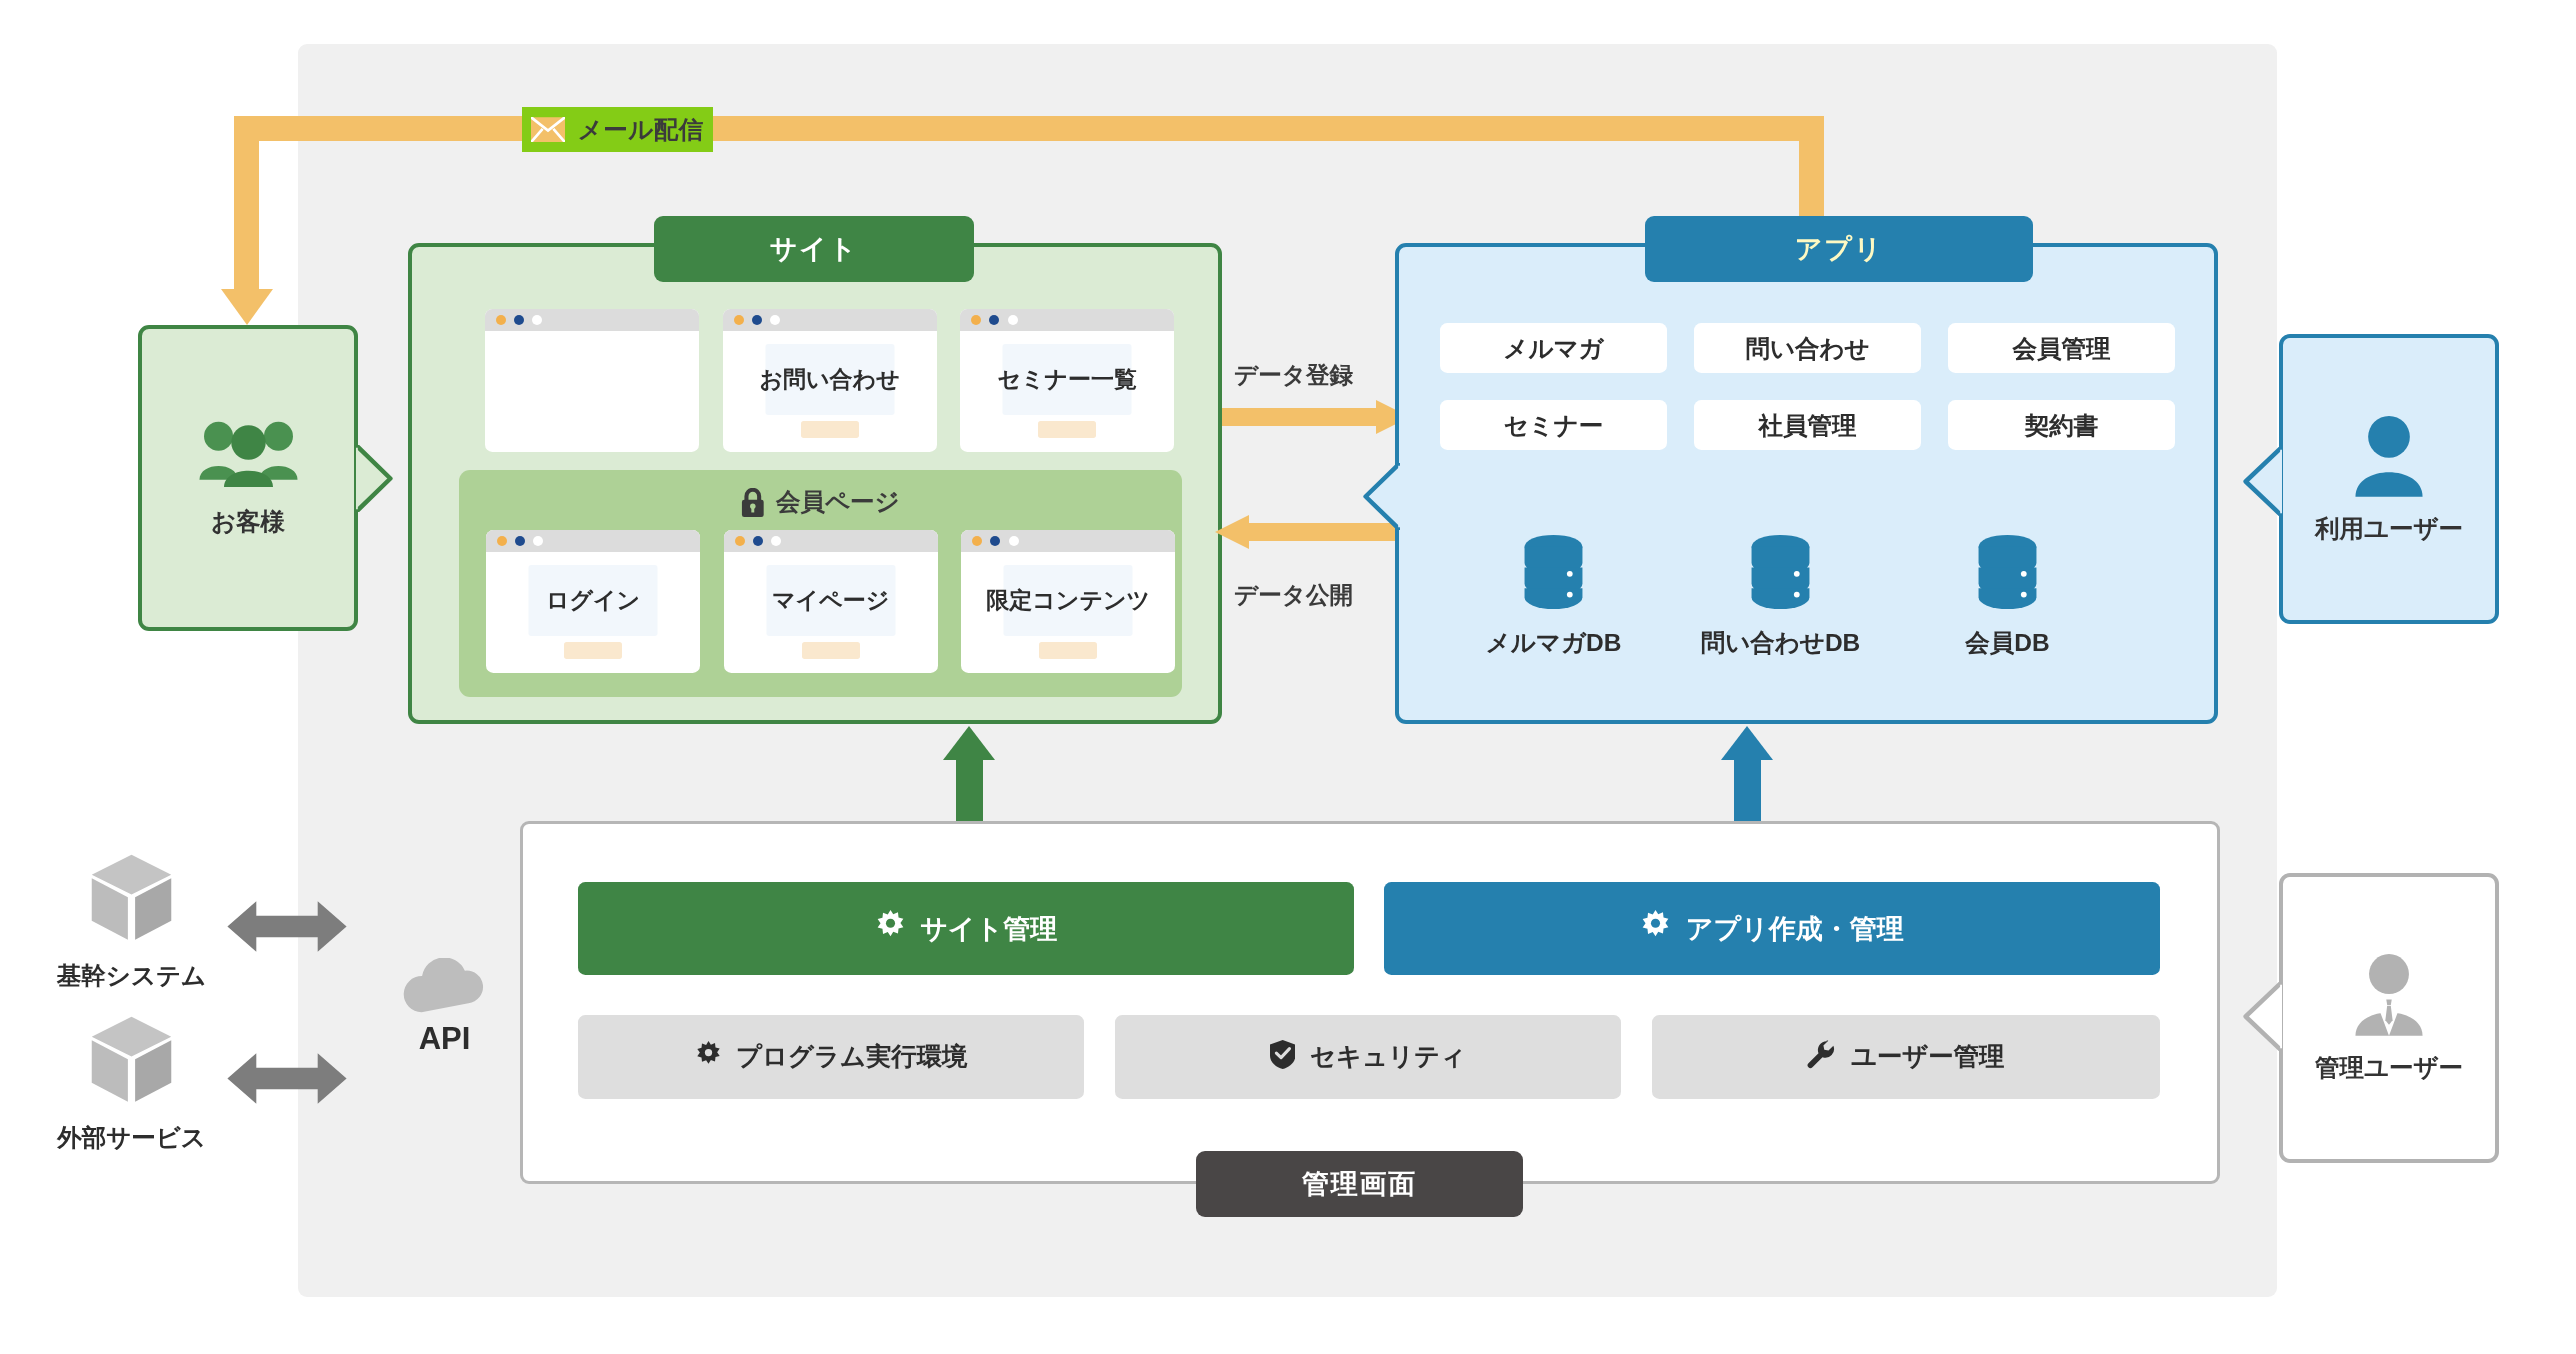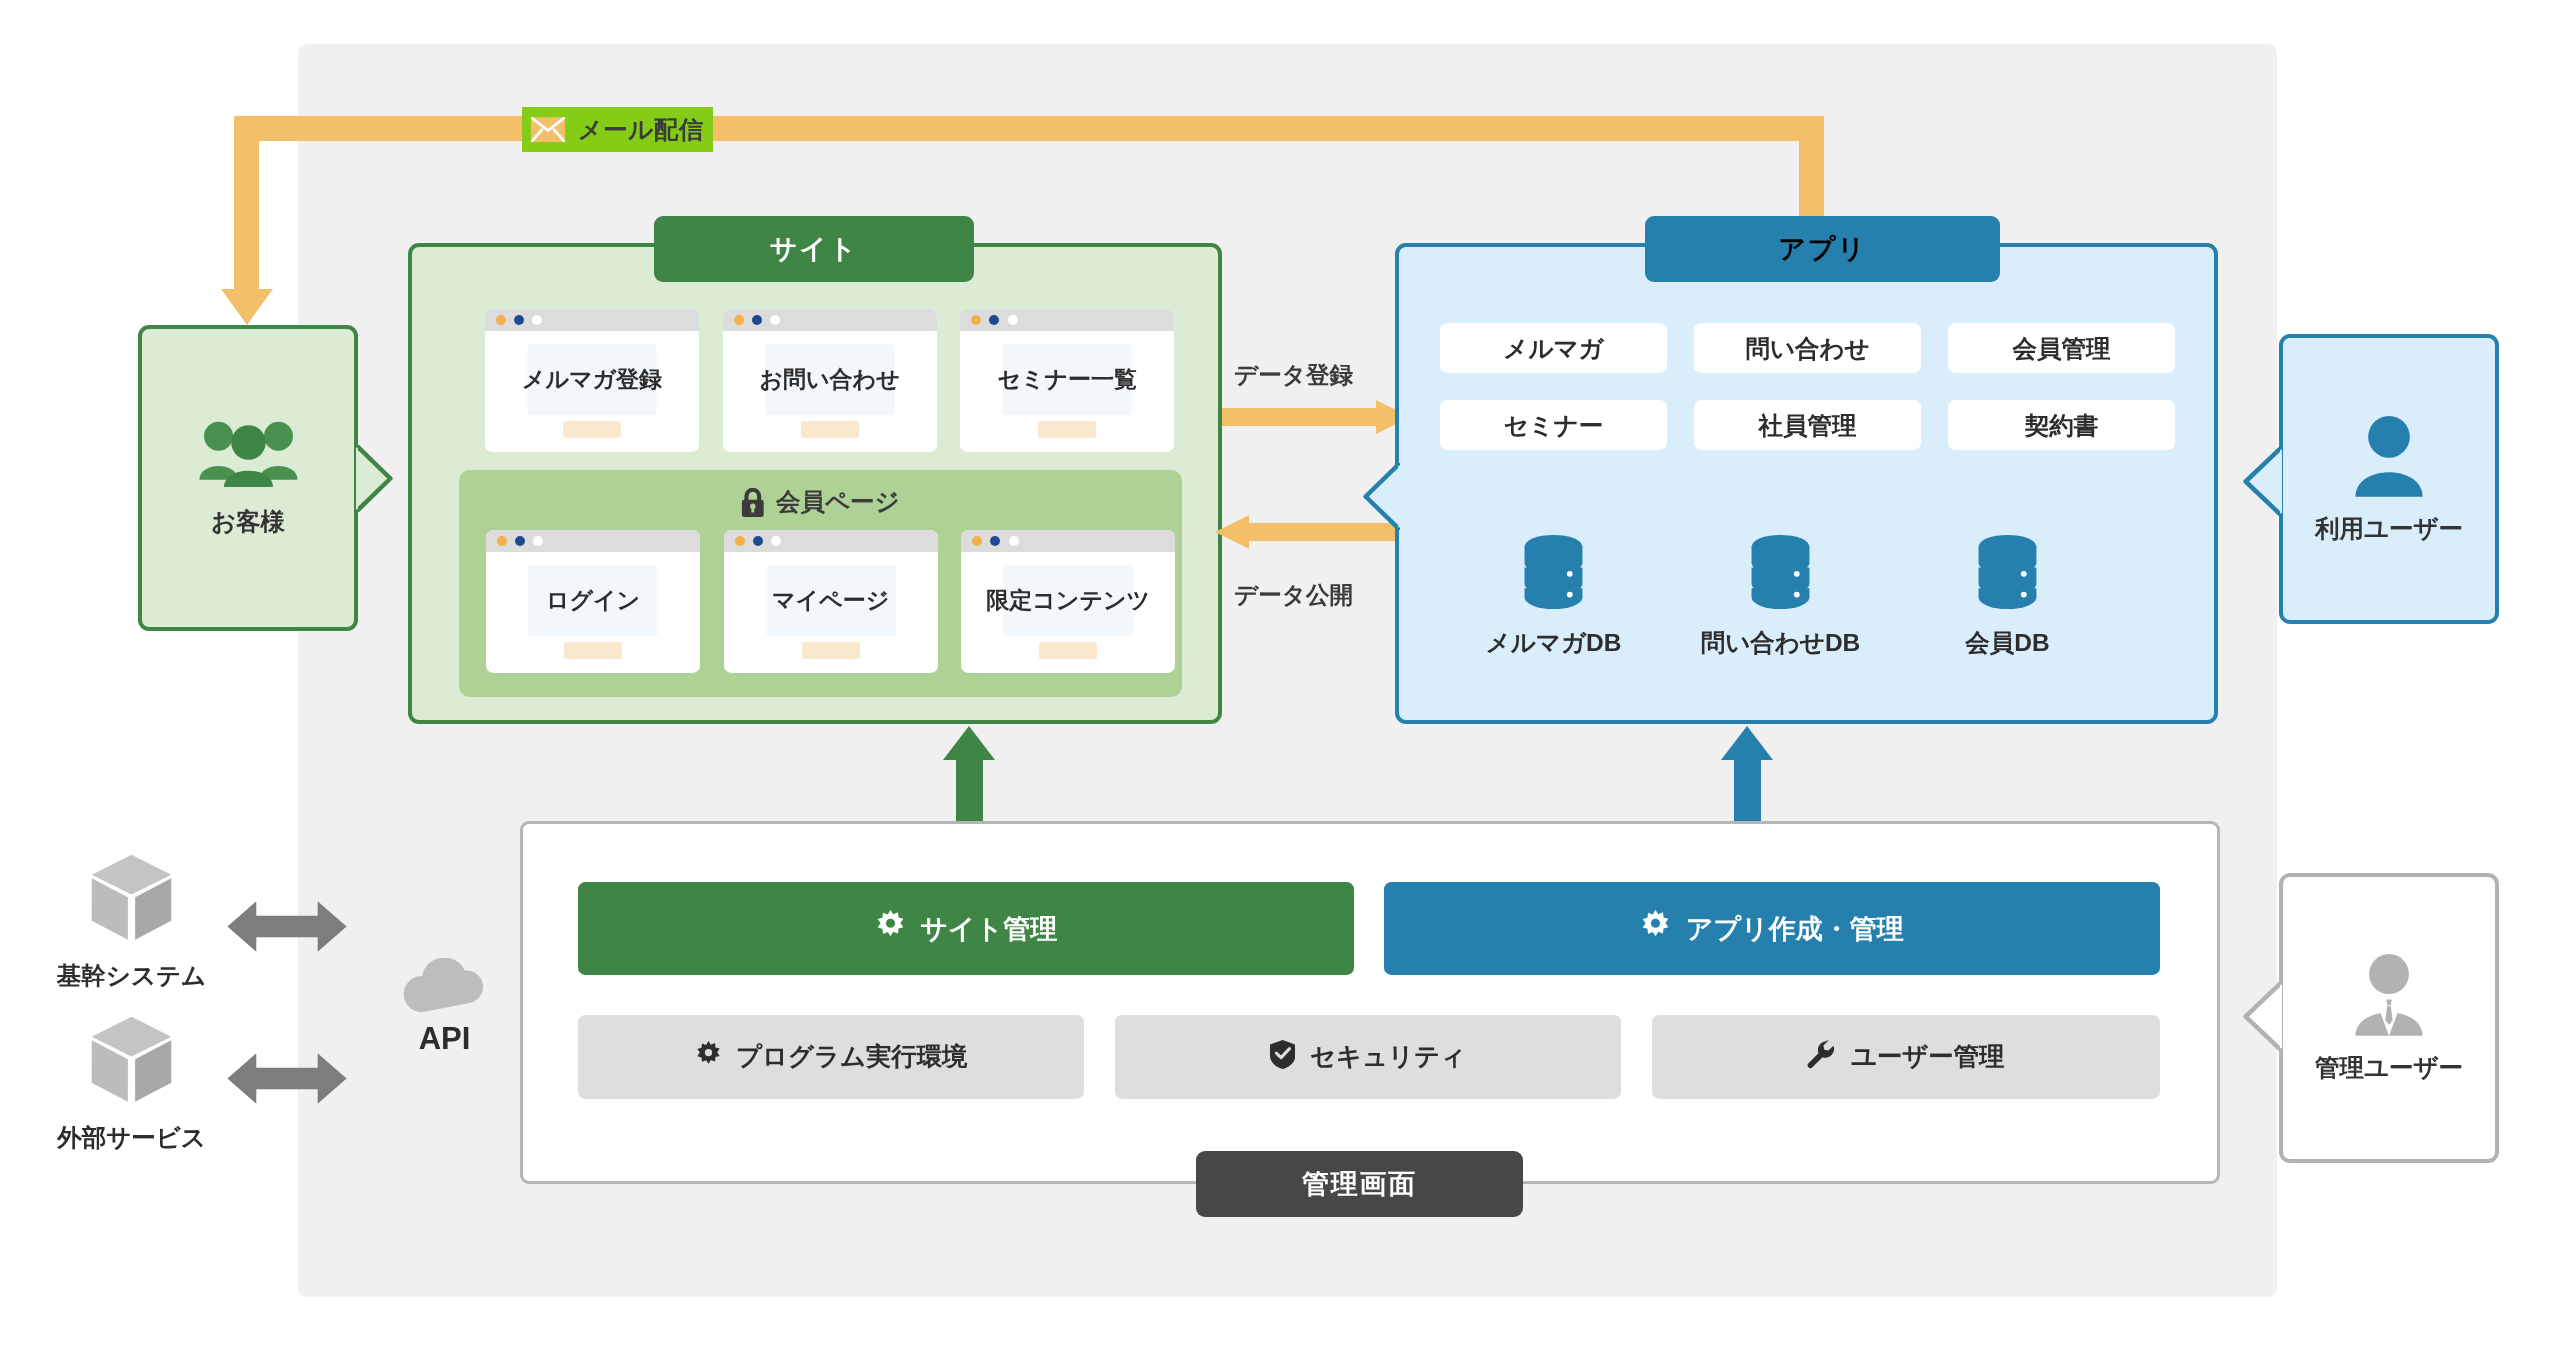--- a/index.html
+++ b/index.html
@@ -116,23 +116,23 @@
   .d-label{position:absolute;font-size:23.6px;font-weight:bold;color:#3b3b3b;white-space:nowrap;}
   #lbl-register{left:1234px;top:359px;}
   #lbl-publish{left:1234px;top:579px;}
 
   
   #app-panel{
     left:1395px;top:243px;width:823px;height:481px;
     background:#daedfa;border:4.5px solid #2580ae;border-radius:11px;box-sizing:border-box;
   }
   #app-tab{
-    left:1645px;top:216px;width:355px;height:66px;
+    left:1645px;top:216px;width:388px;height:66px;
     background:#2580ae;border-radius:9px;
-    color:#000000;font-size:27px;font-weight:bold;letter-spacing:1.8px;
+    color:#fef9c3;font-size:27px;font-weight:bold;letter-spacing:1.8px;
   }
   #app-tiles{left:1440px;top:323px;width:735px;
     display:grid;grid-template-columns:repeat(3,227px);gap:27px 27px;}
   .app-tile{
     height:50px;background:#fff;border-radius:7.3px;
     display:flex;align-items:center;justify-content:center;
     font-size:24.5px;font-weight:bold;color:#2d2d2d;white-space:nowrap;
   }
   #app-dbs{left:1440px;top:534px;width:735px;
     display:grid;grid-template-columns:repeat(3,227px);}
@@ -247,25 +247,20 @@
   <div id="site-tab" class="abs ctr">
     <span>サイト</span>
   </div>
 
   <div id="site-cards" class="abs">
     <div class="bcard">
       <div class="bar">
         <span class="dot d1"></span>
         <span class="dot d2"></span>
         <span class="dot d3"></span>
-      </div>
-      <div class="body">
-        <div class="thumb"></div>
-        <div class="cap">メルマガ登録</div>
-        <div class="btn"></div>
       </div>
     </div>
     <div class="bcard">
       <div class="bar">
         <span class="dot d1"></span>
         <span class="dot d2"></span>
         <span class="dot d3"></span>
       </div>
       <div class="body">
         <div class="thumb"></div>

